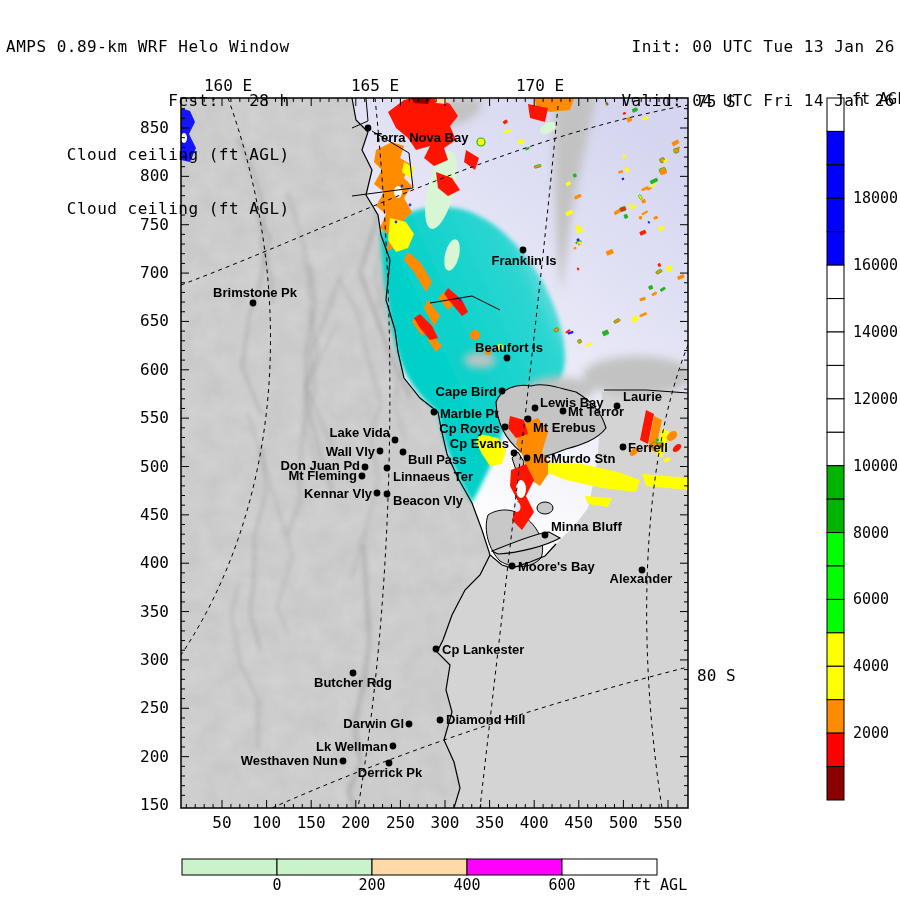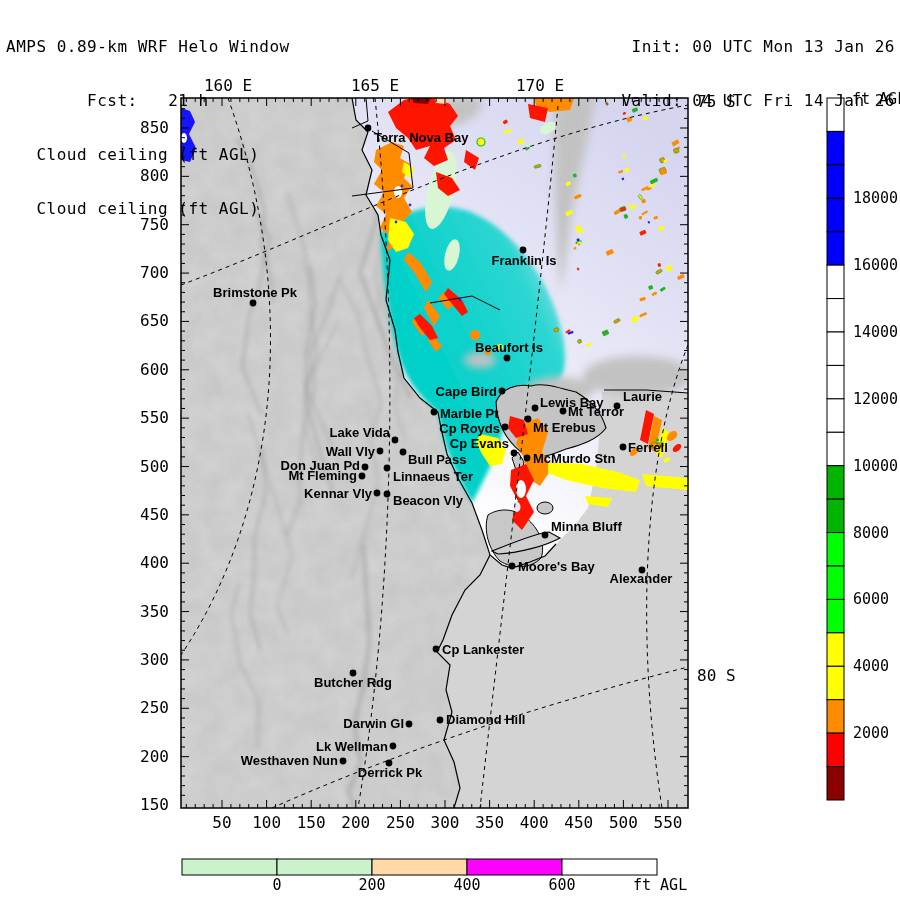--- a/index.html
+++ b/index.html
@@ -1,37 +1,37 @@
 <!DOCTYPE html>
 <html><head>
 <meta charset="utf-8">
 <style>
   html,body{margin:0;padding:0;background:#fff;width:900px;height:900px;overflow:hidden;}
   body{font-family:"DejaVu Sans Mono","Liberation Mono",monospace;color:#000;}
   #stage{position:relative;width:900px;height:900px;}
   .hdr{position:absolute;white-space:pre;font-size:16px;line-height:18px;letter-spacing:.5px;}
-  #hdr-left{left:6px;top:2px;text-align:center;}
+  #hdr-left{left:6px;top:2px;text-align:right;}
   #hdr-right{right:5px;top:2px;text-align:right;}
   svg text{white-space:pre;}
   .mono{font-family:"DejaVu Sans Mono","Liberation Mono",monospace;font-size:16px;fill:#000;}
   .mono-s{font-family:"DejaVu Sans Mono","Liberation Mono",monospace;font-size:15px;fill:#000;}
   .stn{font-family:"Liberation Sans","DejaVu Sans",sans-serif;font-weight:bold;font-size:13px;fill:#000;}
 </style>
 </head>
 <body>
 
 <div id="stage">
   <div id="hdr-left" class="hdr">
     <div>AMPS 0.89-km WRF Helo Window</div>
-    <div>Fcst:   21 h</div>
+    <div>Fcst:   28 h</div>
     <div>Cloud ceiling (ft AGL)</div>
     <div>Cloud ceiling (ft AGL)</div>
   </div>
   <div id="hdr-right" class="hdr">
-    <div>Init: 00 UTC Mon 13 Jan 26</div>
+    <div>Init: 00 UTC Tue 13 Jan 26</div>
     <div>Valid: 04 UTC Fri 14 Jan 26</div>
   </div>
 
   <svg id="map-svg" width="900" height="900" viewBox="0 0 900 900">
     <defs>
       <clipPath id="mapClip">
           <rect x="181" y="98" width="507" height="710"></rect>
         </clipPath>
       <clipPath id="landClip">
         <path d="M181,98 L352,98 356,120 368,132 362,150 372,170 366,195 378,215 381,235 390,260 386,300 395,330 398,352 404,378 420,398 438,412 441,428 447,454 458,478 472,503 482,530 490,555 480,575 465,590 452,615 443,640 437,652 450,665 446,690 452,712 444,740 454,762 460,788 454,808 L181,808 Z"></path>

